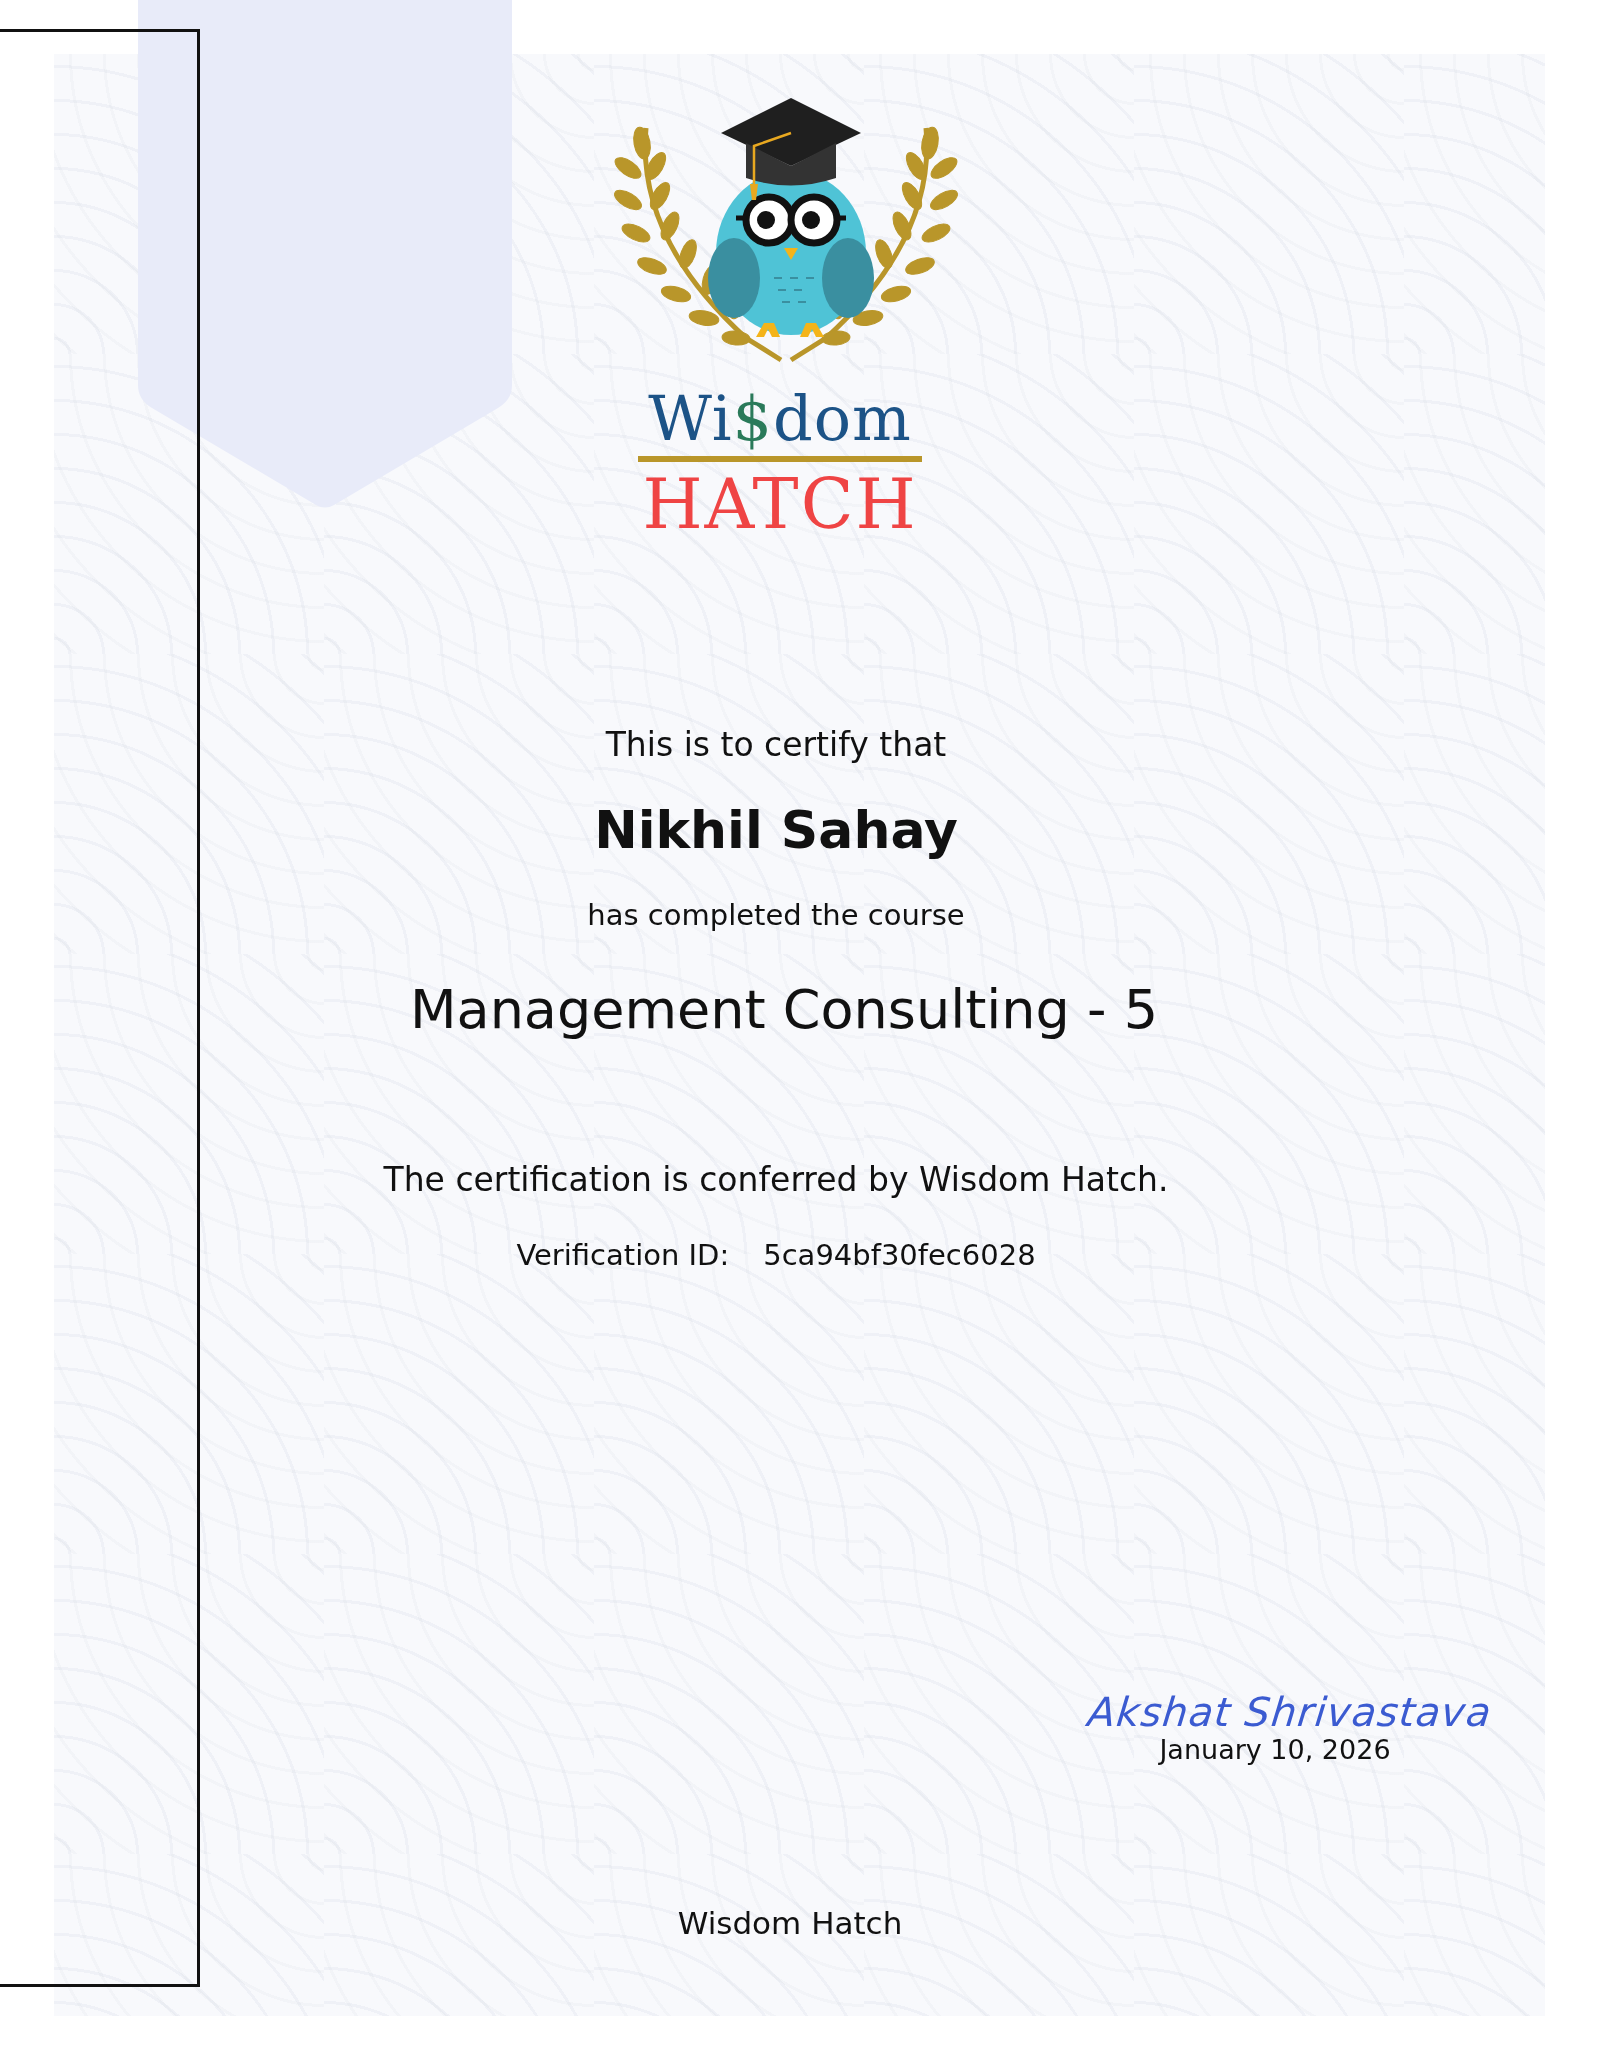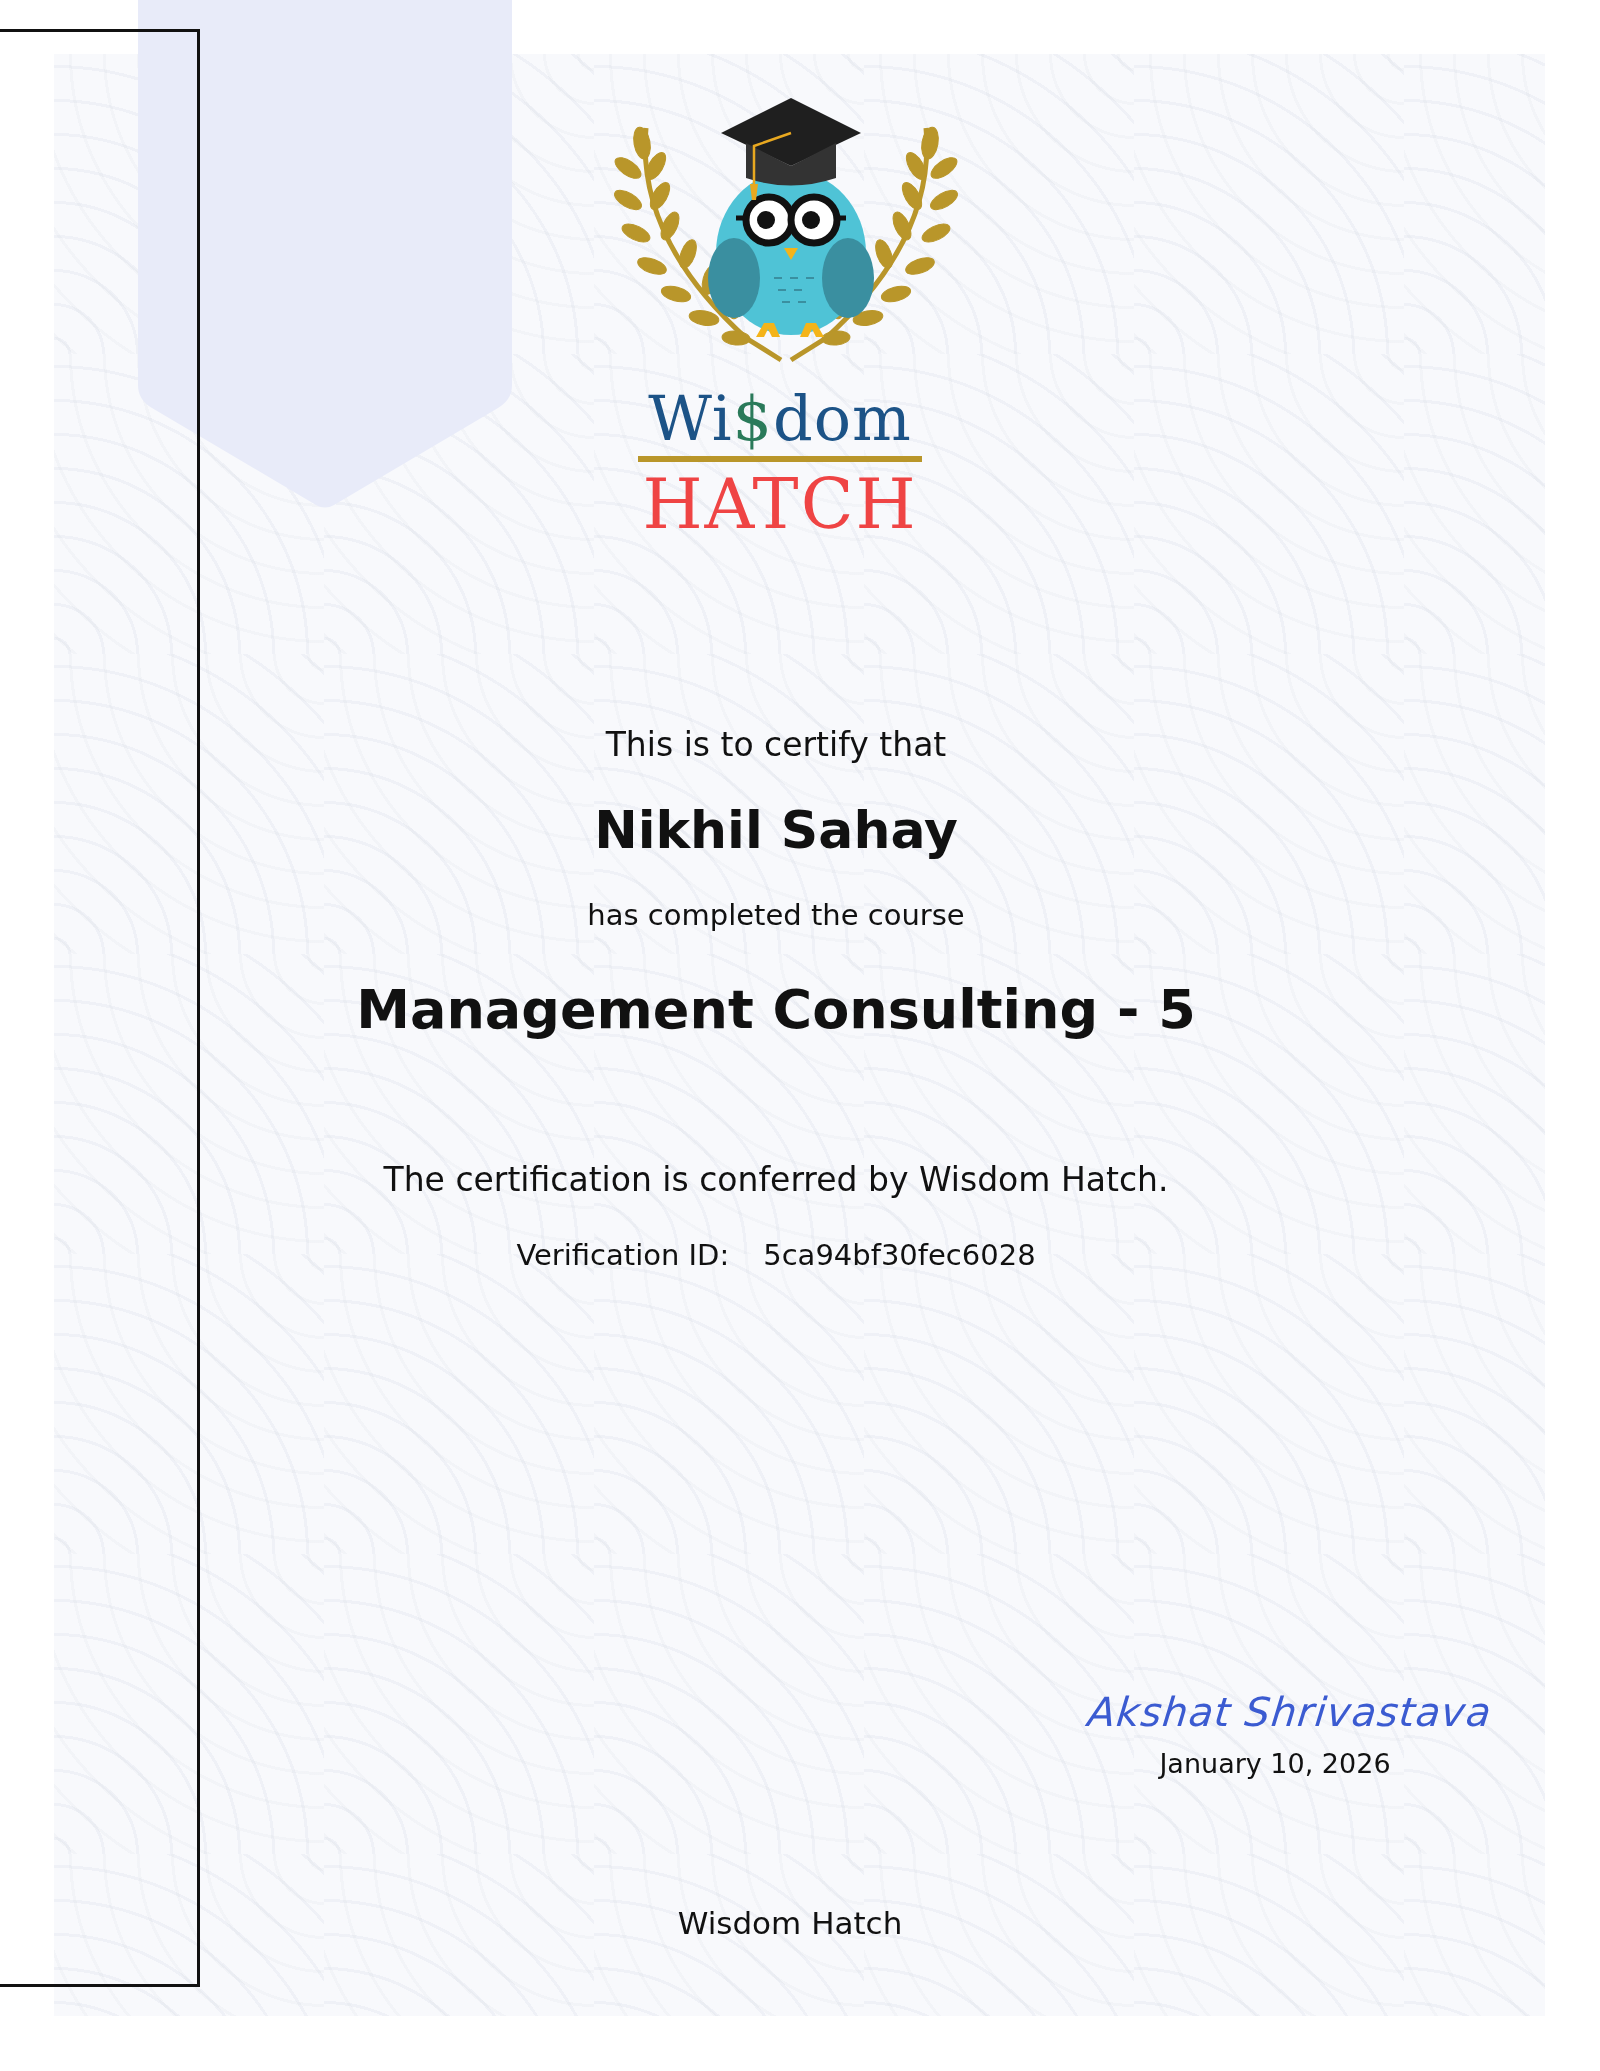--- a/index.html
+++ b/index.html
@@ -33,32 +33,32 @@
   .wm-top .dollar { color:#2a7a5a; }
   .wm-rule { width:284px; height:6px; background:#b9962a; margin:6px auto 8px; }
   .wm-bottom {
     font-family:"DejaVu Serif","Liberation Serif",serif; font-size:69px; color:#ef4444;
     line-height:1; letter-spacing:2px;
   }
   .center-text { position:absolute; left:0; width:1552px; text-align:center; }
   .t-intro { top:725px; font-size:33px; font-weight:400; }
   .t-name { top:800px; font-size:52px; font-weight:700; }
   .t-completed { top:898px; font-size:29px; }
-  .t-course { top:978px; font-size:54px; font-weight:700; }
+  .t-course { top:978px; font-size:54px; font-weight:400;padding-left:8px; }
   .t-conferred { top:1160px; font-size:33px; }
   .t-verify { top:1238px; font-size:29px; font-weight:400; }
   .t-verify .gap { display:inline-block; width:34px; }
   .sig-block { position:absolute; left:1040px; top:1690px; width:500px; text-align:center; }
   .sig-name {
     font-family:"DejaVu Sans","Liberation Sans",sans-serif; font-style:italic;
     color:#3b5bd1; font-size:40px; letter-spacing:1px; line-height:1.1;
     transform:skewX(-6deg);
   }
   .sig-title { font-size:35px; margin-top:6px; }
-  .sig-date { font-size:27px; margin-top:14px; margin-left:-30px; }
+  .sig-date { font-size:27px; margin-left:-30px; }
   .footer-brand { position:absolute; left:0; width:1580px; top:1905px; text-align:center; font-size:31px; }
 </style>
 </head>
 <body>
 
 <div class="panel"></div>
 
 <svg class="ribbon" viewBox="0 0 374 545">
   <path d="M0 0 H374 V385 Q374 400 360 408 L196 505 Q187 510 178 505 L14 408 Q0 400 0 385 Z" fill="#e8ebf9"></path>
 </svg>

